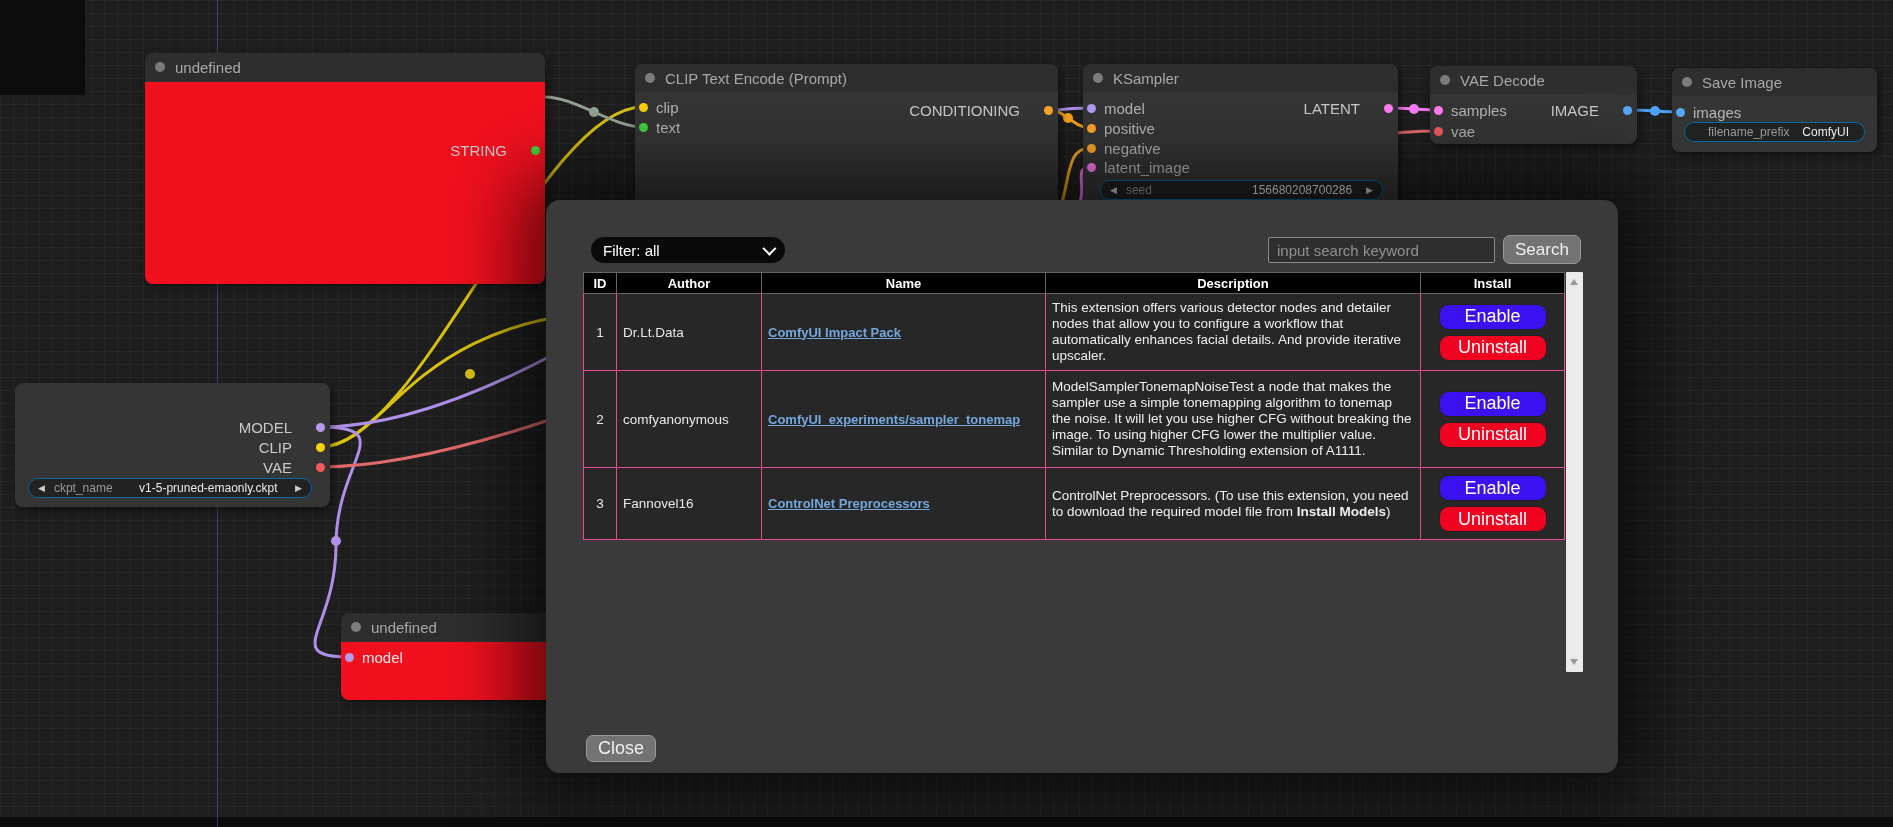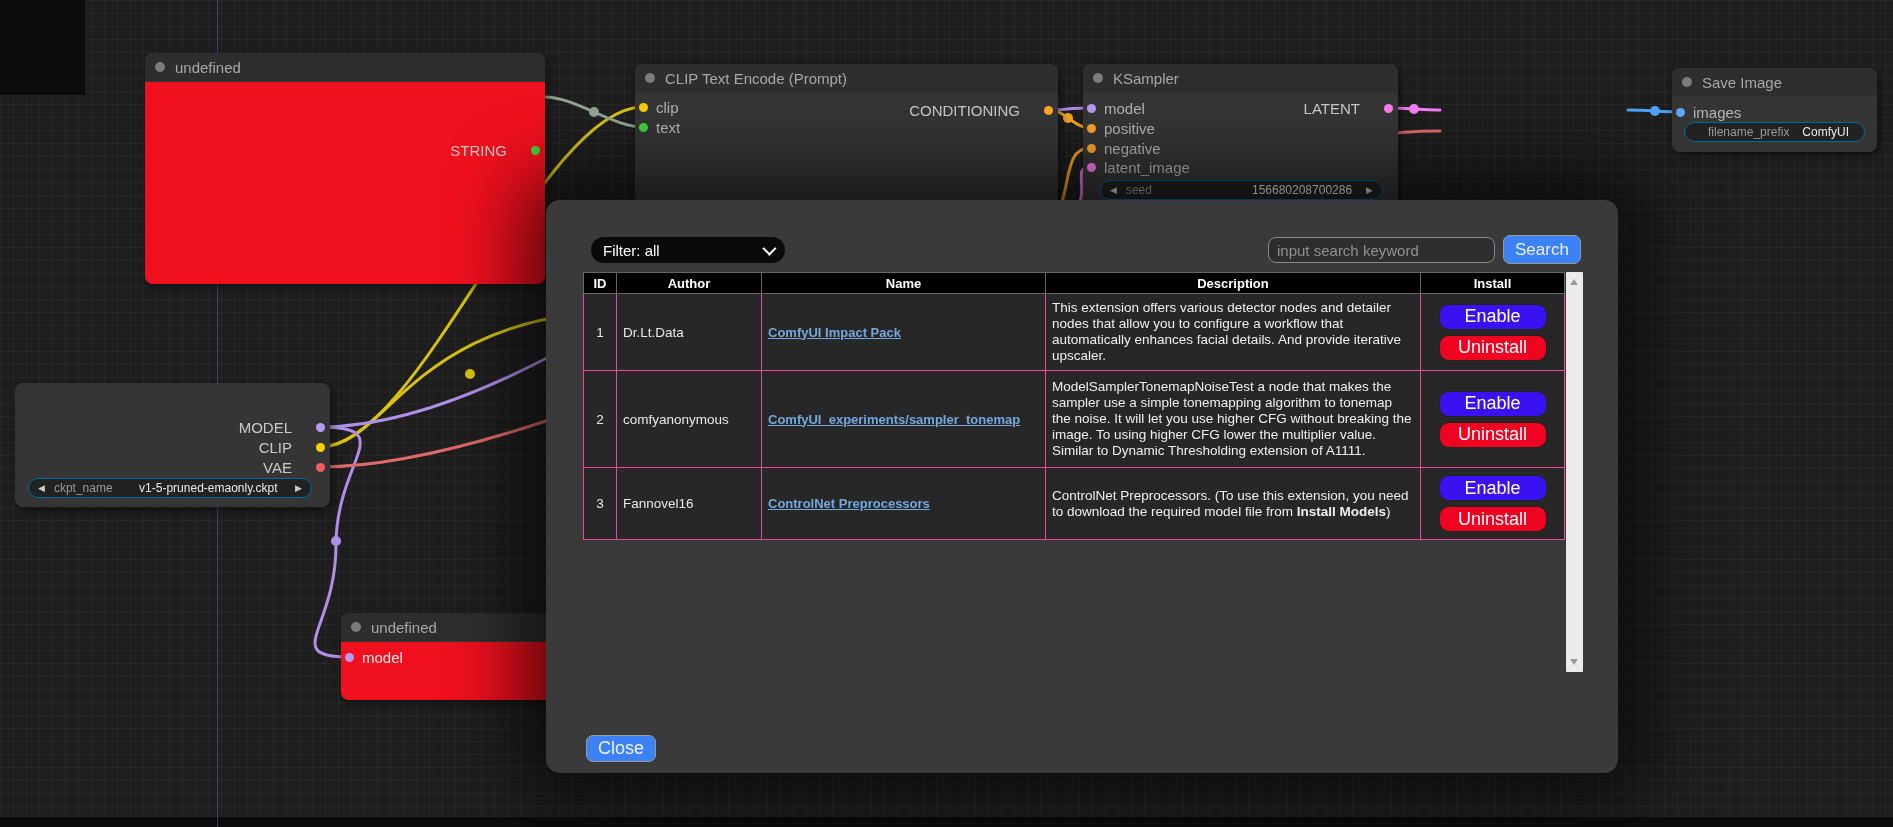--- a/index.html
+++ b/index.html
@@ -35,23 +35,23 @@
   .wlabel{margin:0 9px;color:#999;white-space:nowrap;}
   .wvalue{color:#e9e9e9;white-space:nowrap;}
   .onred{color:#e6e6e6;}
   
   .modal{position:absolute;left:546px;top:200px;width:1072px;height:573px;background:#3a3a3a;border-radius:14px;
     box-shadow:0 0 70px 28px rgba(0,0,0,.6);z-index:10;}
   .filter-select{position:absolute;left:45px;top:37px;width:194px;height:26px;background:#0a0a0a;border-radius:13px;
     color:#fff;font-size:15px;display:flex;align-items:center;padding:0 12px;box-sizing:border-box;}
   .chev{margin-left:auto;width:8px;height:8px;border-right:2px solid #fff;border-bottom:2px solid #fff;transform:rotate(45deg) translateY(-2px);}
   .search-input{position:absolute;left:722px;top:37px;width:227px;height:26px;background:#2e2e2e;border:1px solid #8a8a8a;
-    border-radius:8px;color:#ddd;font-size:15px;padding:12px 8px;box-sizing:border-box;font-family:"Liberation Sans",sans-serif;}
+    border-radius:2px;color:#ddd;font-size:15px;padding:12px 8px;box-sizing:border-box;font-family:"Liberation Sans",sans-serif;}
   .search-input::placeholder{color:#909090;}
-  .btn-plain{background:#3b82f6;border:1px solid #9a9a9a;border-radius:7px;color:#f0f0f0;font-size:17px;
+  .btn-plain{background:#737373;border:1px solid #9a9a9a;border-radius:7px;color:#f0f0f0;font-size:17px;
     padding:2px 11px;font-family:"Liberation Sans",sans-serif;}
   .search-btn{position:absolute;left:957px;top:35px;height:29px;}
   .close-btn{position:absolute;left:40px;top:535px;height:27px;font-size:18px;}
   .scrollwrap{position:absolute;left:37px;top:72px;width:1000px;height:400px;}
   table.ext{border-collapse:collapse;table-layout:fixed;width:981px;color:#e8e8e8;}
   table.ext th{background:#000;color:#fff;font-weight:bold;font-size:13px;height:20px;padding:0;border:1px solid #666;}
   table.ext td{border:1px solid #ec4899;background:#272727;padding:2px 6px;font-size:13.5px;vertical-align:middle;}
   td.idc{text-align:center;}
   td.desc{font-size:12.6px;line-height:16px;padding:2px 5px;color:#efefef;}
   a.extlink{color:#74a7dd;font-weight:bold;text-decoration:underline;font-size:13px;}
@@ -149,20 +149,38 @@
       <span class="pdot c-pink"></span>
     </div>
     <div class="widget" style="left:17px;top:116px;width:283px">
       <span class="warrow">◀</span>
       <span class="wlabel">seed</span>
       <span class="wvalue" style="margin-left:auto;margin-right:14px">156680208700286</span>
       <span class="warrow">▶</span>
     </div>
   </div>
 
+  <div class="node" style="left:1430px;top:66px;width:207px;height:78px">
+    <div class="ntitle">
+      <span class="tdot"></span>
+      <span>VAE Decode</span>
+    </div>
+    <div class="port in" style="top:37px">
+      <span class="pdot c-pink"></span>
+      <span class="plabel">samples</span>
+    </div>
+    <div class="port in" style="top:58px">
+      <span class="pdot c-salmon"></span>
+      <span class="plabel">vae</span>
+    </div>
+    <div class="port out" style="top:37px">
+      <span class="plabel">IMAGE</span>
+      <span class="pdot c-blue"></span>
+    </div>
+  </div>
 
   <div class="node" style="left:1672px;top:68px;width:205px;height:84px">
     <div class="ntitle">
       <span class="tdot"></span>
       <span>Save Image</span>
     </div>
     <div class="port in" style="top:37px">
       <span class="pdot c-blue"></span>
       <span class="plabel">images</span>
     </div>

